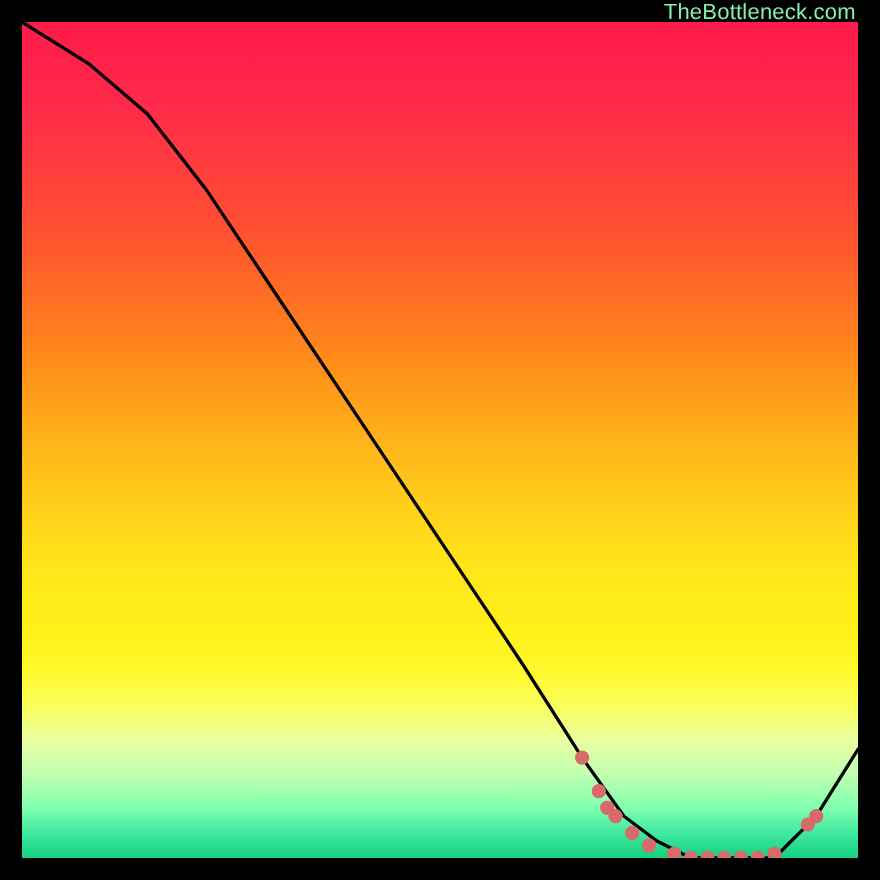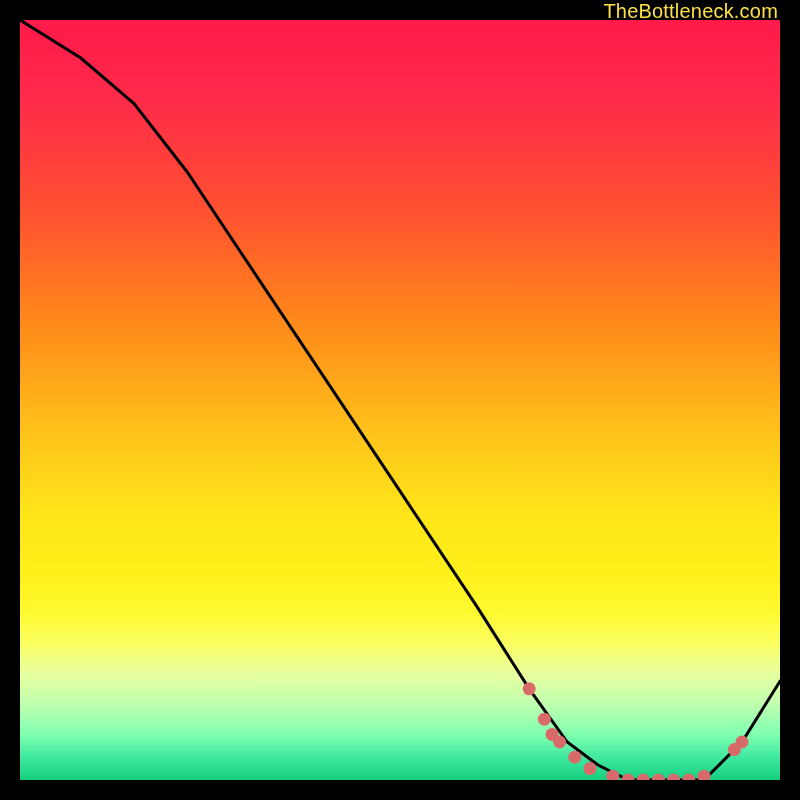--- a/index.html
+++ b/index.html
@@ -30,21 +30,21 @@
       #c0ffb0 90%,
       #80ffb0 94%,
       #40e8a0 97%,
       #15d080 100%);
   }
   .watermark {
     position: absolute;
     top: 0px;
     right: 22px;
     font: 500 20px Arial, sans-serif;
-    color: #fde047;
+    color: #86efac;
     letter-spacing: 0.2px;
     text-align: right;
   }
   svg.curve {
     position: absolute;
     left: 0;
     top: 0;
     width: 760px;
     height: 760px;
   }

